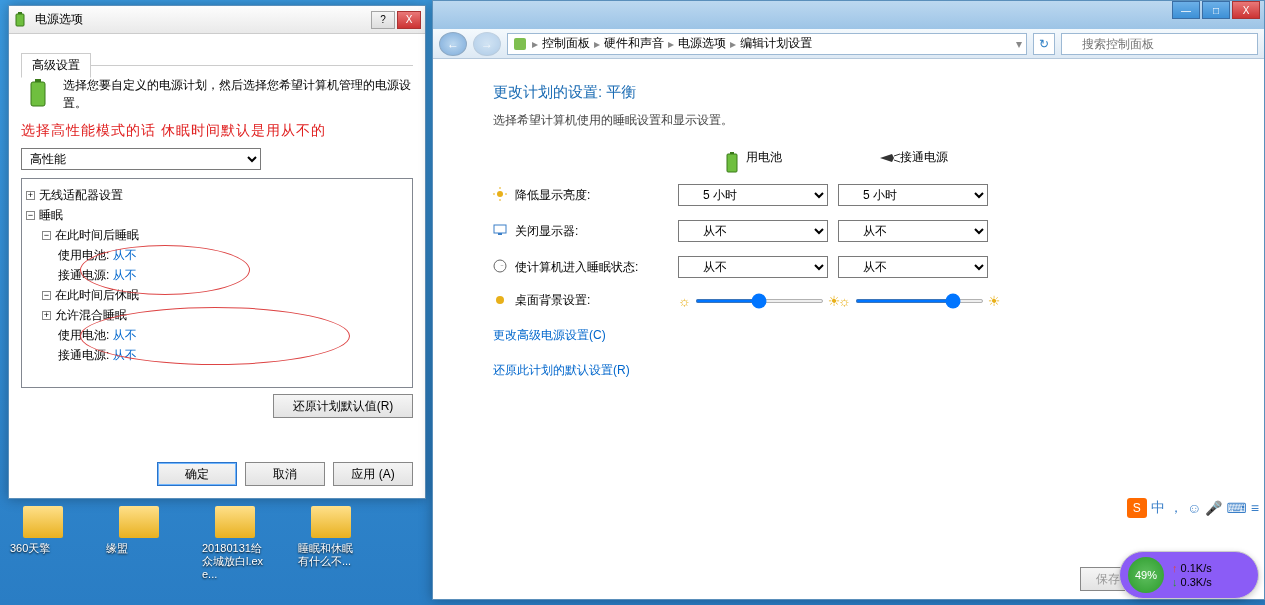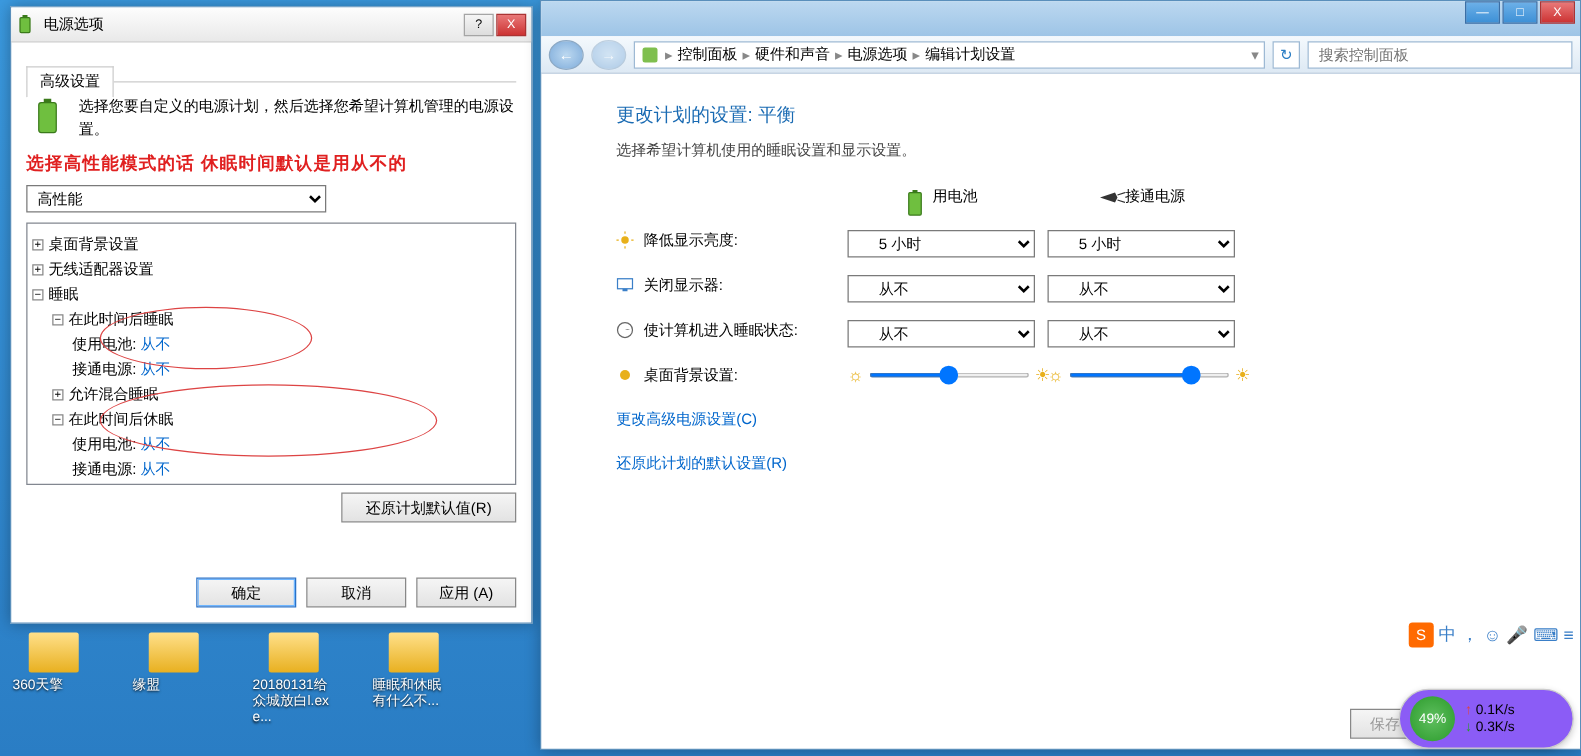--- a/index.html
+++ b/index.html
@@ -13,21 +13,21 @@
 .dlg-ctrl { display: flex; gap: 2px; }
 .dlg-ctrl button { width: 24px; height: 18px; border: 1px solid #a5a5a5; background: linear-gradient(#f5f5f5,#ddd); font-size: 10px; line-height: 1; cursor: pointer; }
 .dlg-ctrl .close { background: linear-gradient(#e97878,#c33); color:#fff; border-color:#a33; }
 
 .dlg-body { padding: 8px 12px 12px; height: calc(100% - 28px); display:flex; flex-direction:column; }
 .tab-hdr { border-bottom: 1px solid #ccc; height: 24px; }
 .tab-hdr span { display:inline-block; padding: 3px 10px; border:1px solid #ccc; border-bottom: 1px solid #fff; background:#fff; position:relative; top:11px; font-size:12px; }
 .info-row { display:flex; gap:8px; margin:10px 0 6px; }
 .info-row .bt-icon { width:34px; height:34px; }
 .info-text { font-size:12px; line-height:1.5; }
-.red-note { color:#e02020; font-size:14px; letter-spacing:1px; margin:4px 0 8px;font-weight:bold; }
+.red-note { color:#e02020; font-size:14px; letter-spacing:1px; margin:4px 0 8px; }
 .power-select { width:240px; height:22px; border:1px solid #7a7a7a; font-size:12px; padding:1px 4px; background:#fff; }
 
 .tree-box { border:1px solid #828790; height:210px; margin-top:8px; padding:6px 4px; overflow:auto; position:relative; }
 .tree-node { font-size:12px; line-height:20px; white-space:nowrap; }
 .pm { display:inline-block; width:9px; height:9px; border:1px solid #888; text-align:center; line-height:7px; font-size:9px; margin-right:4px; vertical-align:middle; background:#fff; cursor:pointer; }
 .ind1 { padding-left:16px; } .ind2 { padding-left:32px; }
 .blue-link { color:#0066cc; }
 .ellipse { position:absolute; border:1px solid #d44; border-radius:50%; pointer-events:none; }
 
 .restore-btn { align-self:flex-end; margin-top:6px; width:140px; height:24px; border:1px solid #888; background:linear-gradient(#f5f5f5,#e3e3e3); font-size:12px; cursor:pointer; }
@@ -42,26 +42,26 @@
 .win-ctrl button { width:28px; height:18px; border:1px solid #3a6ea5; background:linear-gradient(#6cb0e8,#3d90d6); color:#fff; font-size:10px; cursor:pointer; }
 .win-ctrl .close { background:linear-gradient(#e97878,#c33); border-color:#a33; }
 
 .navbar { height:30px; background:linear-gradient(#f4f9fd,#dde9f4); border-bottom:1px solid #b5c8db; display:flex; align-items:center; gap:6px; padding:0 6px; }
 .nav-btn { width:28px; height:24px; border:1px solid #8da9c4; border-radius:50%; background:radial-gradient(#bcd8f0,#7dabda); color:#fff; font-size:12px; display:flex; align-items:center; justify-content:center; cursor:pointer; }
 .nav-btn.disabled { opacity:.5; }
 .breadcrumb { flex:1; height:22px; border:1px solid #9db9d4; background:#fff; display:flex; align-items:center; font-size:12px; padding:0 4px; gap:4px; overflow:hidden; }
 .breadcrumb .sep { color:#888; }
 .breadcrumb span { white-space:nowrap; }
 .nav-refresh { width:22px; height:22px; border:1px solid #9db9d4; background:#fff; color:#2a7dc4; font-size:12px; cursor:pointer; }
-.search-box { width:212px; height:22px; border:1px solid #9db9d4; background:#fff; padding:0 8px; font-size:12px; color:#888; }
+.search-box { width:197px; height:22px; border:1px solid #9db9d4; background:#fff; padding:0 20px; font-size:12px; color:#888; }
 
 .main { padding:24px 60px; }
 .main h1 { color:#1a6bb3; font-size:15px; font-weight:normal; margin-bottom:10px; }
 .main .sub { color:#444; font-size:12px; margin-bottom:20px; }
-.grid-row { display:flex; align-items:flex-start; margin-bottom:14px; }
+.grid-row { display:flex; align-items:center; margin-bottom:14px; }
 .grid-label { width:180px; display:flex; align-items:center; gap:6px; font-size:12px; }
 .grid-col { width:160px; display:flex; align-items:center; justify-content:center; gap:6px; }
 .header-row { margin-bottom:18px; }
 .sm-icon { width:16px; height:16px; display:inline-block; }
 .dd { width:150px; height:22px; border:1px solid #7a7a7a; font-size:12px; background:#fff; padding:1px 20px; }
 .slider-wrap { width:150px; display:flex; align-items:center; gap:4px; }
 .slider-wrap input[type=range] { flex:1; height:4px; }
 .sun { color:#e8b01a; font-size:14px; }
 .link { color:#0066cc; font-size:12px; display:block; margin-top:18px; text-decoration:none; }
 
@@ -115,28 +115,27 @@
             <rect x="14" y="3" width="6" height="3" fill="#3a7a1a"></rect>
           </svg>
       </span>
       <div class="info-text">选择您要自定义的电源计划，然后选择您希望计算机管理的电源设置。</div>
     </div>
     <div class="red-note">选择高性能模式的话   休眠时间默认是用从不的</div>
     <select class="power-select">
       <option>高性能</option>
     </select>
     <div class="tree-box">
-      <div class="tree-node"><span class="pm">+</span><span>桌面背景设置</span></div>
       <div class="tree-node"><span class="pm">+</span><span>无线适配器设置</span></div>
       <div class="tree-node"><span class="pm">−</span><span>睡眠</span></div>
       <div class="tree-node ind1"><span class="pm">−</span><span>在此时间后睡眠</span></div>
       <div class="tree-node ind2"><span>使用电池:</span> <span class="blue-link">从不</span></div>
       <div class="tree-node ind2"><span>接通电源:</span> <span class="blue-link">从不</span></div>
+      <div class="tree-node ind1"><span class="pm">−</span><span>在此时间后休眠</span></div>
       <div class="tree-node ind1"><span class="pm">+</span><span>允许混合睡眠</span></div>
-      <div class="tree-node ind1"><span class="pm">−</span><span>在此时间后休眠</span></div>
       <div class="tree-node ind2"><span>使用电池:</span> <span class="blue-link">从不</span></div>
       <div class="tree-node ind2"><span>接通电源:</span> <span class="blue-link">从不</span></div>
       <div class="tree-node ind1"></div>
       <div class="ellipse" style="left:58px; top:66px; width:170px; height:50px;"></div>
       <div class="ellipse" style="left:58px; top:128px; width:270px; height:58px;"></div>
     </div>
     <button class="restore-btn">还原计划默认值(R)</button>
     <div class="dlg-btnrow">
       <button class="primary">确定</button>
       <button>取消</button>

